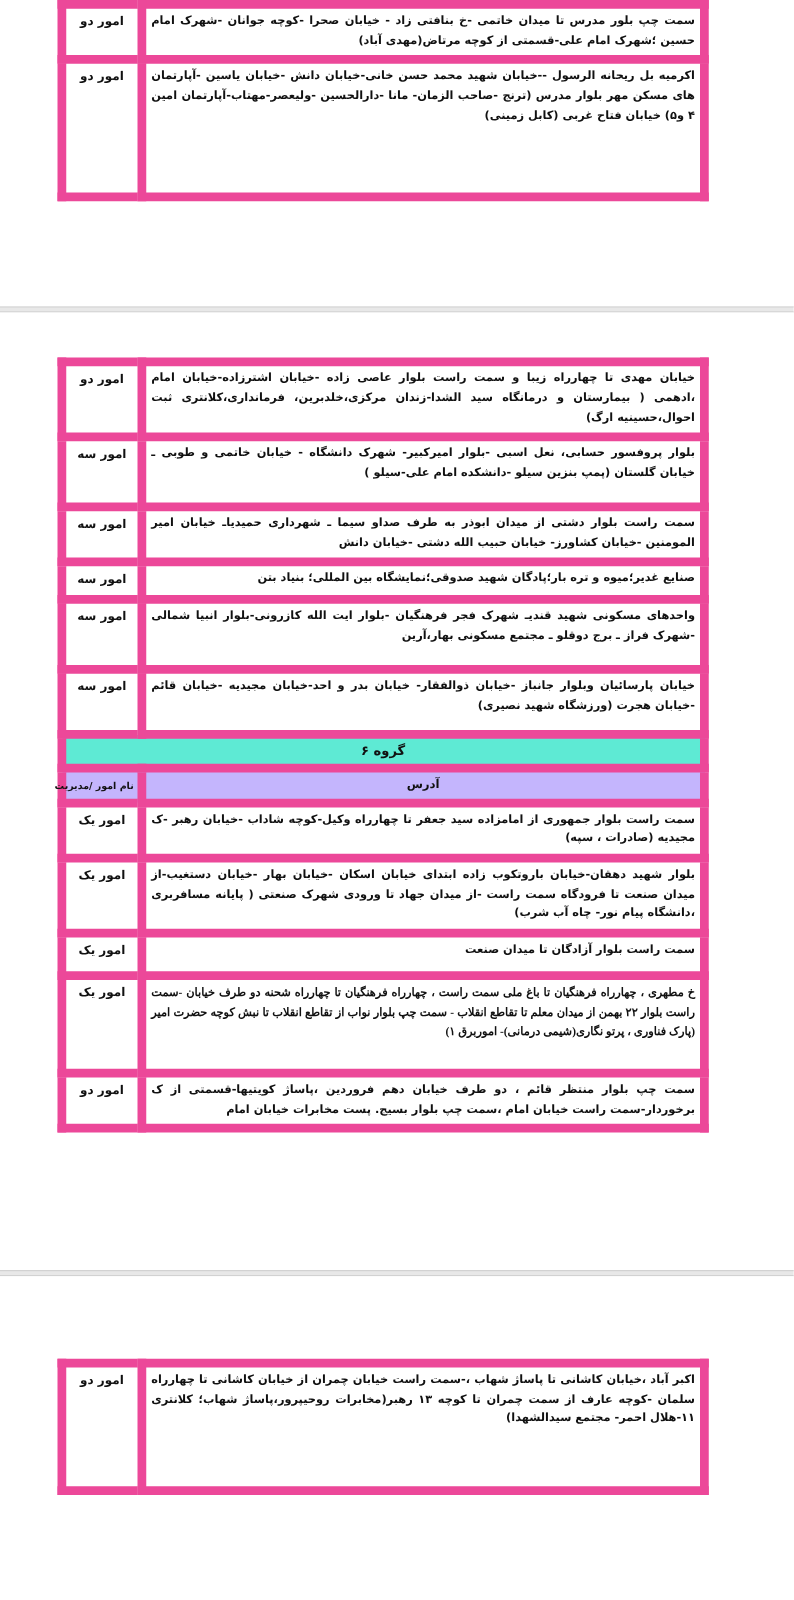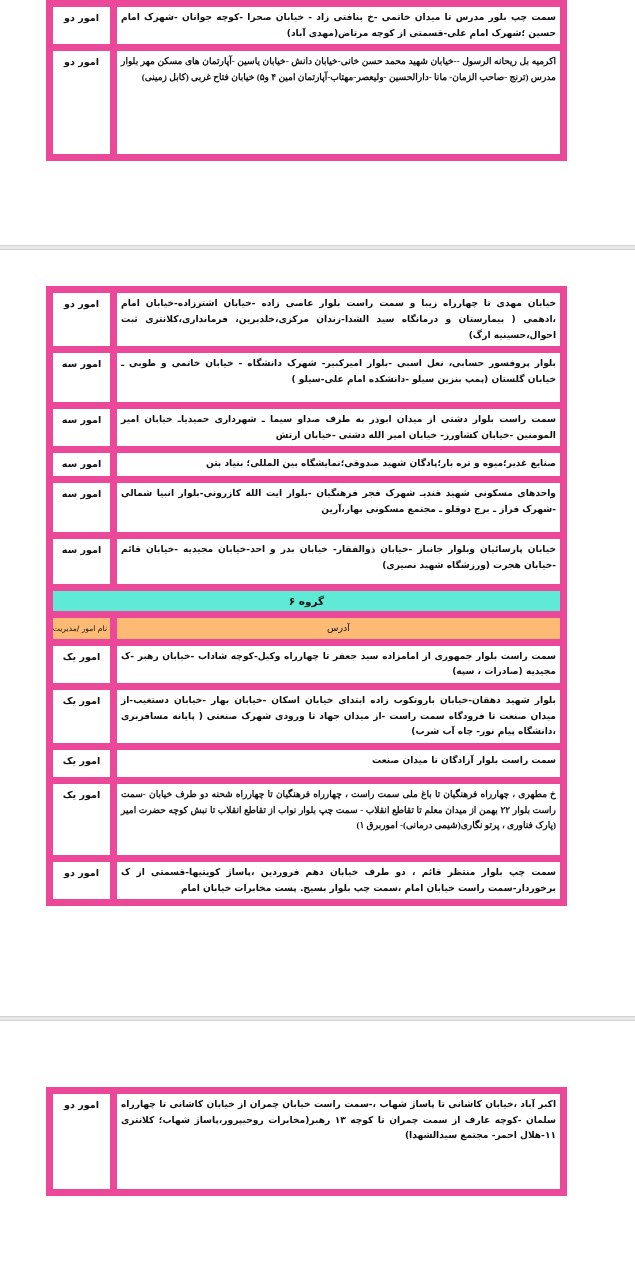--- a/index.html
+++ b/index.html
@@ -71,22 +71,22 @@
     background: #5eead4;
     text-align: center;
     vertical-align: middle;
     font-size: 10.5px;
     font-weight: 700;
     color: #111111;
     padding: 4px 4px;
     height: 19px;
   }
   tr.col-head th {
-    background: #fdba74;
-    font-weight: 400;
+    background: #c4b5fd;
+    font-weight: 700;
     color: #111111;
     vertical-align: middle;
     height: 17px;
     padding: 2px 3px;
   }
   tr.col-head th.col-addr {
     text-align: center;
     text-align-last: center;
     font-size: 9.4px;
   }
@@ -109,21 +109,21 @@
 
   <div class="page">
     <div class="page-inner">
       <table class="addr-table">
         <tbody>
           <tr>
             <td class="col-addr">سمت چپ بلور مدرس تا میدان خاتمی -خ بنافتی زاد - خیابان صحرا -کوچه جوانان -شهرک امام حسین ؛شهرک امام علی-قسمتی از کوچه مرتاض(مهدی آباد)</td>
             <td class="col-dept">امور دو</td>
           </tr>
           <tr>
-            <td class="col-addr" style="height:110px;font-family:Liberation Serif, serif;">اکرمیه بل ریحانه الرسول --خیابان شهید محمد حسن خانی-خیابان دانش -خیابان یاسین -آپارتمان های مسکن مهر بلوار مدرس (ترنج -صاحب الزمان- مانا -دارالحسین -ولیعصر-مهتاب-آپارتمان امین ۴ و۵) خیابان فتاح غربی (کابل زمینی)</td>
+            <td class="col-addr" style="height:110px;">اکرمیه بل ریحانه الرسول --خیابان شهید محمد حسن خانی-خیابان دانش -خیابان یاسین -آپارتمان های مسکن مهر بلوار مدرس (ترنج -صاحب الزمان- مانا -دارالحسین -ولیعصر-مهتاب-آپارتمان امین ۴ و۵) خیابان فتاح غربی (کابل زمینی)</td>
             <td class="col-dept">امور دو</td>
           </tr>
         </tbody>
       </table>
     </div>
     <div class="pad-bottom-p1"></div>
   </div>
 
   <div class="page-gap"></div>
 
@@ -134,21 +134,21 @@
         <tbody>
           <tr>
             <td class="col-addr">خیابان مهدی تا چهارراه زیبا و سمت راست بلوار عاصی زاده -خیابان اشترزاده-خیابان امام ،ادهمی  ( بیمارستان  و درمانگاه سید الشدا-زندان مرکزی،خلدبرین، فرمانداری،کلانتری ثبت احوال،حسینیه ارگ)</td>
             <td class="col-dept">امور دو</td>
           </tr>
           <tr>
             <td class="col-addr" style="height:56px;">بلوار پروفسور حسابی، نعل اسبی -بلوار امیرکبیر-  شهرک دانشگاه - خیابان خاتمی و طوبی ـ خیابان گلستان (پمپ بنزین سیلو -دانشکده امام علی-سیلو )</td>
             <td class="col-dept">امور سه</td>
           </tr>
           <tr>
-            <td class="col-addr">سمت راست بلوار دشتی از میدان ابوذر به طرف صداو سیما ـ شهرداری حمیدیاـ خیابان امیر المومنین -خیابان کشاورز- خیابان امیر الله دشتی -خیابان ارتش</td>
+            <td class="col-addr">سمت راست بلوار دشتی از میدان ابوذر به طرف صداو سیما ـ شهرداری حمیدیاـ خیابان امیر المومنین -خیابان کشاورز- خیابان حبیب الله دشتی -خیابان دانش</td>
             <td class="col-dept">امور سه</td>
           </tr>
           <tr>
             <td class="col-addr" style="height:30px;margin-top:32px;">صنایع غدیر؛میوه و تره بار؛پادگان شهید صدوقی؛نمایشگاه بین المللی؛ بنیاد بتن</td>
             <td class="col-dept">امور سه</td>
           </tr>
           <tr>
             <td class="col-addr" style="height:56px;">واحدهای مسکونی شهید قندیـ شهرک فجر فرهنگیان -بلوار ایت الله کازرونی-بلوار انبیا شمالی -شهرک فراز ـ برج دوقلو ـ مجتمع مسکونی بهار،آرین</td>
             <td class="col-dept">امور سه</td>
           </tr>

